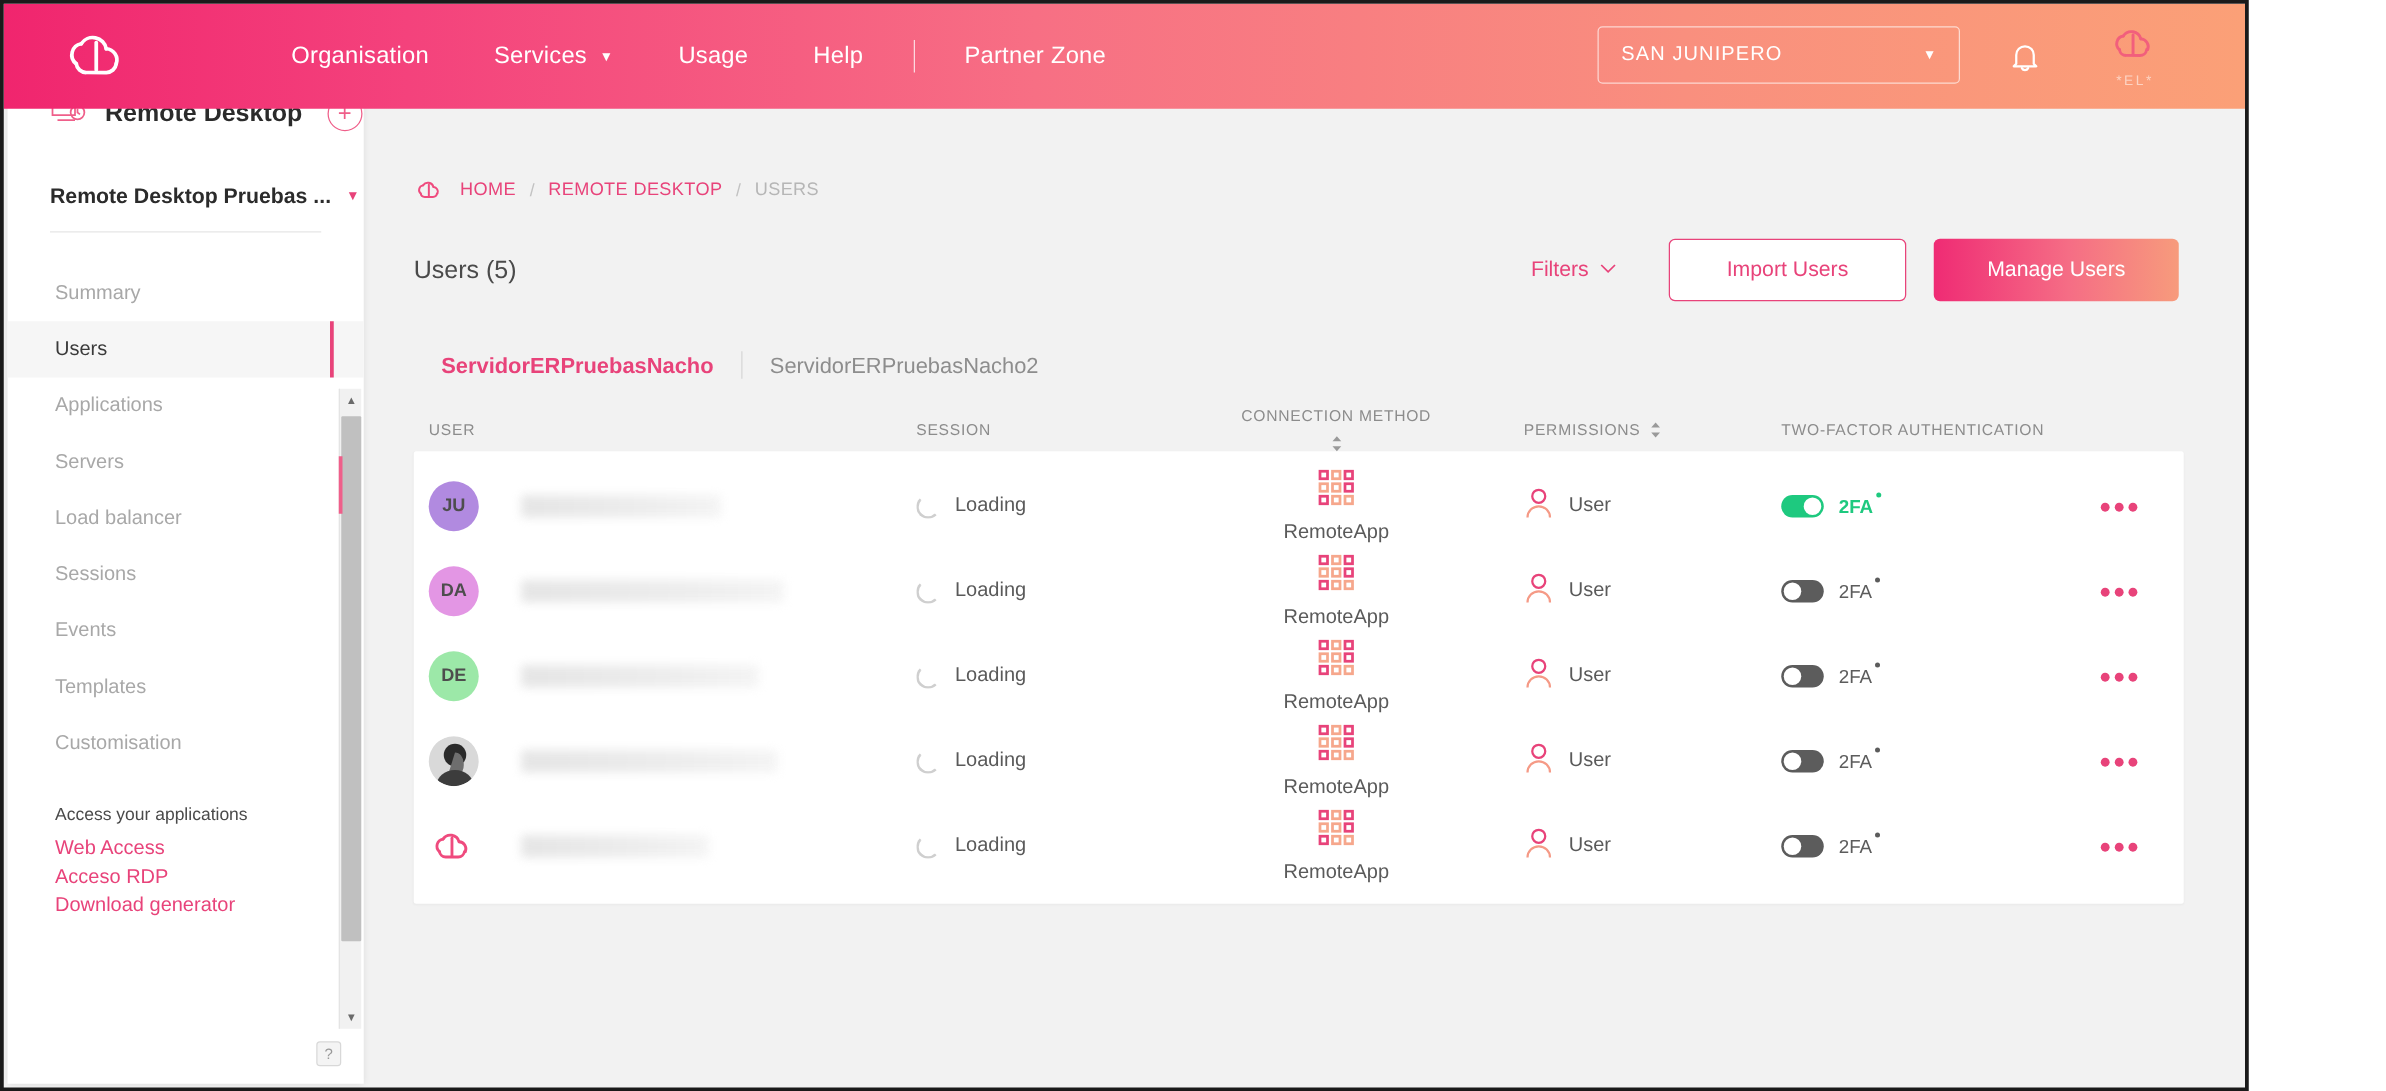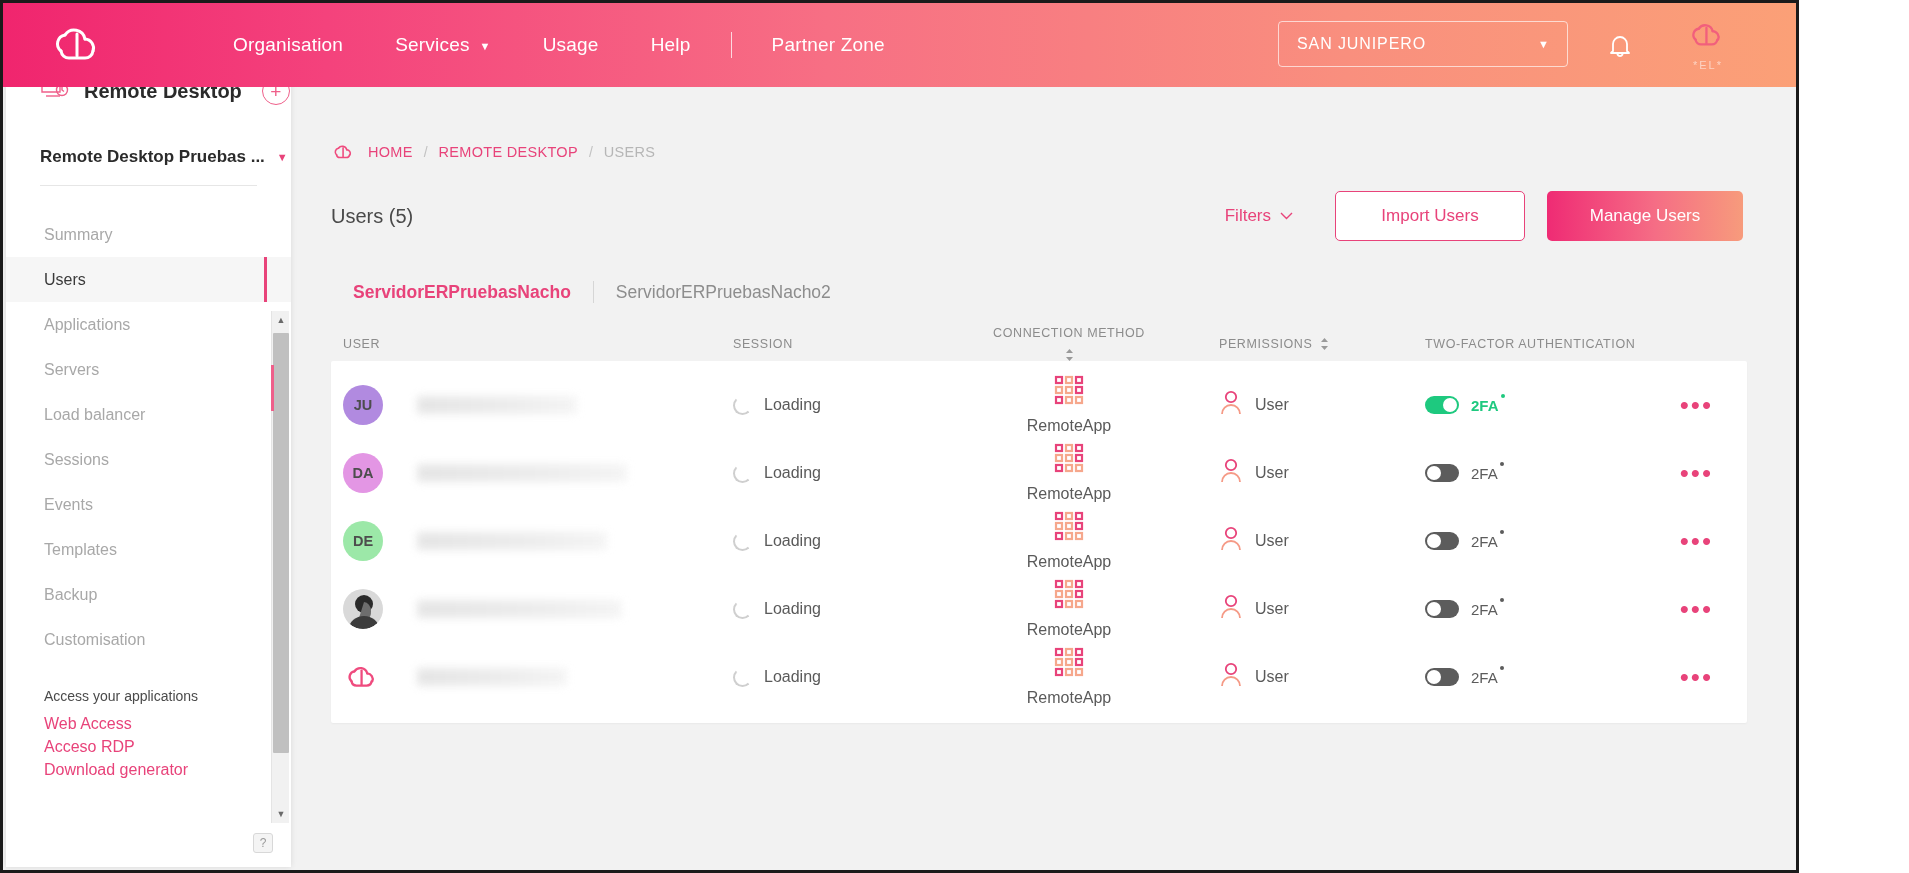--- a/index.html
+++ b/index.html
@@ -307,23 +307,20 @@
           <span>Load balancer</span>
         </div>
       <div class="sb-item">
           <span>Sessions</span>
         </div>
       <div class="sb-item">
           <span>Events</span>
         </div>
       <div class="sb-item">
           <span>Templates</span>
-        </div>
-      <div class="sb-item">
-          <span>Backup</span>
         </div>
       <div class="sb-item">
           <span>Customisation</span>
         </div>
     </div>
 
     <div class="sb-links">
       <div class="hdr">Access your applications</div>
       <a>Web Access</a>
       <a>Acceso RDP</a>

